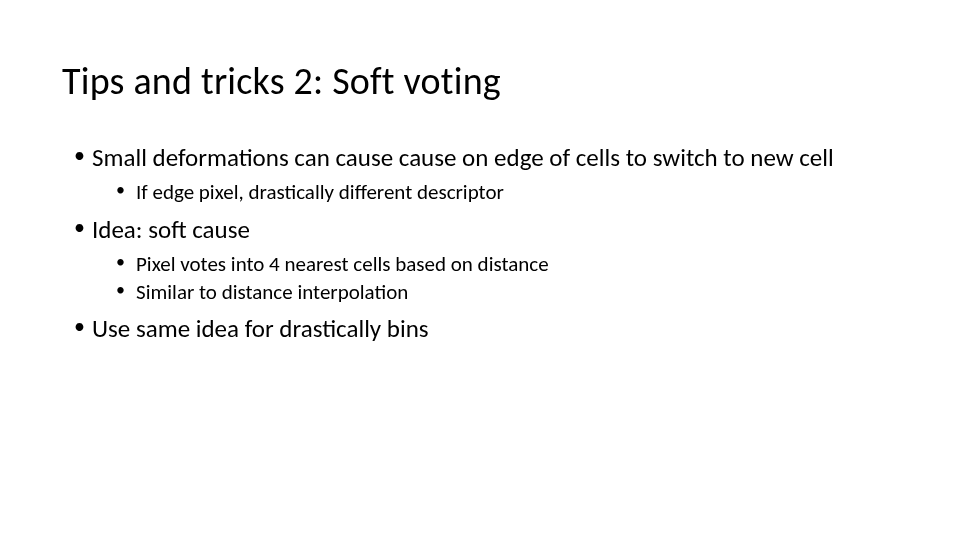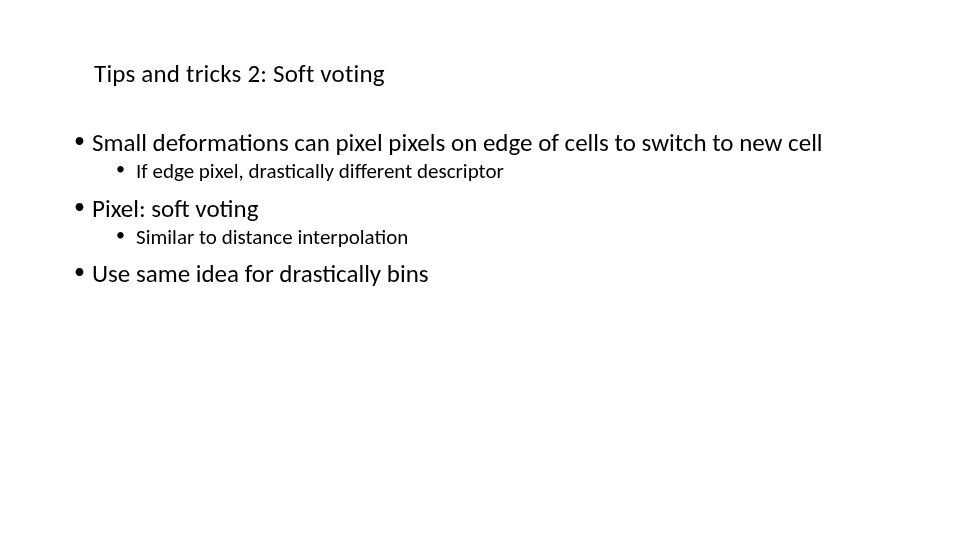--- a/index.html
+++ b/index.html
@@ -10,25 +10,24 @@
     body {
       width: 960px;
       height: 540px;
       background: #ffffff;
       font-family: Calibri, 'Segoe UI', Arial, sans-serif;
       color: #000000;
       padding: 58px 62px 0 62px;
       overflow: hidden;
     }
     .slide-title {
-      font-size: 25px;
+      font-size: 38px;
       font-weight: 400;
       letter-spacing: 0.2px;
       margin-bottom: 38px;
-      margin-left: 32px;
     }
     .content {
       margin-left: 8px;
     }
     ul {
       list-style: none;
     }
     .level1 {
       font-size: 25px;
       line-height: 1.25;
@@ -41,21 +40,21 @@
     }
     .level1 > li::before {
       content: "•";
       position: absolute;
       left: 4px;
       top: 0;
       font-size: 22px;
     }
     .level2 {
       font-size: 21px;
-      margin-top: 0;
+      margin-top: 6px;
       margin-bottom: 8px;
     }
     .level2 > li {
       position: relative;
       padding-left: 22px;
       margin-bottom: 2px;
     }
     .level2 > li::before {
       content: "•";
       position: absolute;
@@ -68,30 +67,33 @@
     }
   </style>
 </head>
 <body>
 
 <h1 class="slide-title">Tips and tricks 2: Soft voting</h1>
 
 <div class="content">
   <ul class="level1">
     <li>
-      <span>Small deformations can pixel pixels on edge of cells to switch to new cell</span>
+      <span>Small deformations can cause cause on edge of cells to switch to new cell</span>
       <ul class="level2">
         <li>
           <span>If edge pixel, drastically different descriptor</span>
         </li>
       </ul>
     </li>
     <li>
-      <span>Pixel: soft voting</span>
+      <span>Idea: soft cause</span>
       <ul class="level2">
+        <li>
+          <span>Pixel votes into 4 nearest cells based on distance</span>
+        </li>
         <li>
           <span>Similar to distance interpolation</span>
         </li>
       </ul>
     </li>
     <li>
       <span>Use same idea for drastically bins</span>
     </li>
   </ul>
 </div>

